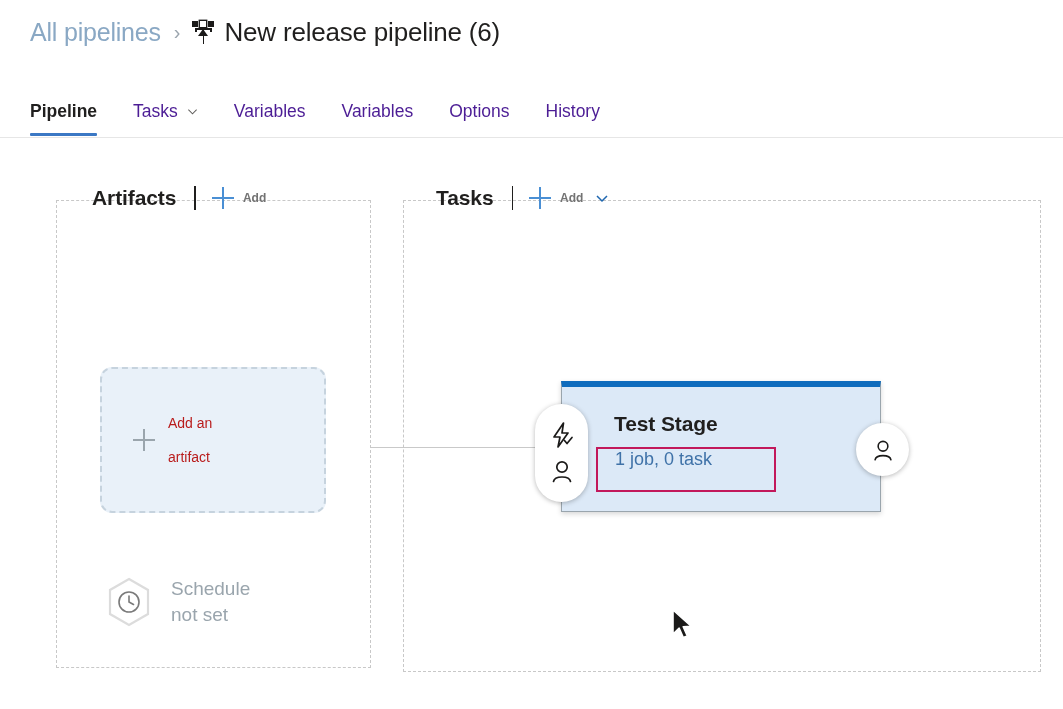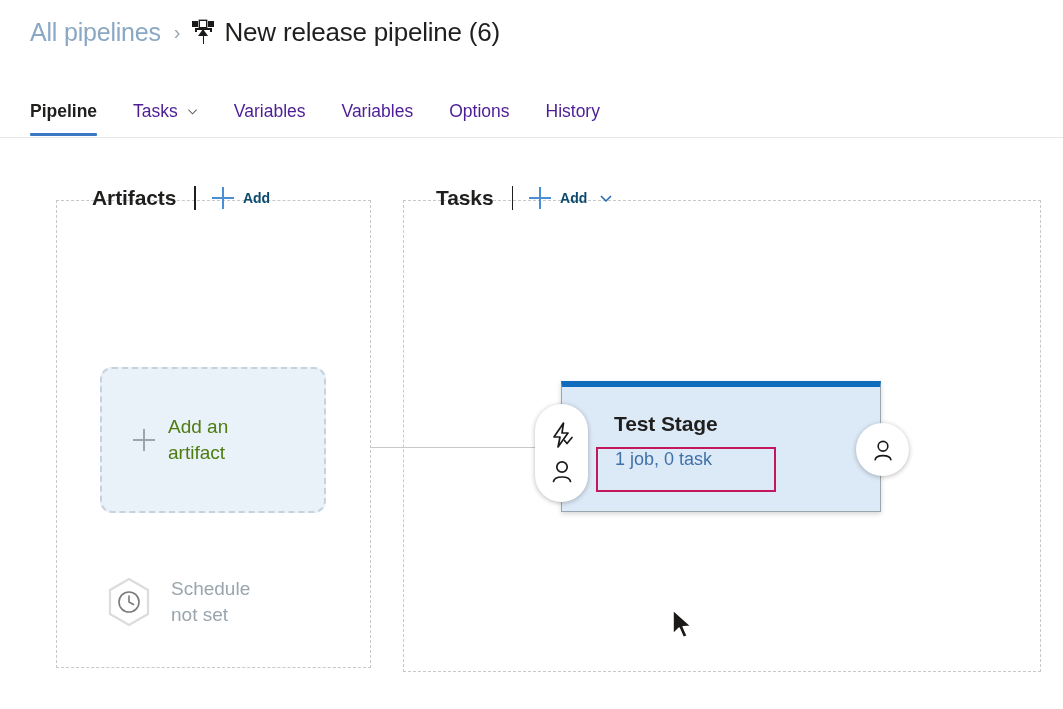--- a/index.html
+++ b/index.html
@@ -223,23 +223,23 @@
     position: absolute;
     background: #4a8fd4;
   }
   .panel-head .plus::before {
     left: 10px; top: 0; width: 1.8px; height: 22px;
   }
   .panel-head .plus::after {
     top: 10px; left: 0; height: 1.8px; width: 22px;
   }
   .panel-head .addlbl {
-    font-size: 14px;
+    font-size: 12px;
     font-weight: bold;
-    color: #0c4a6e;
+    color: #737373;
     cursor: pointer;
   }
   .panel-head .dchev {
     margin-left: 12px;
     width: 14px;
     height: 14px;
     display: inline-block;
   }
   .panel-head .dchev svg { display: block; }
 
@@ -268,23 +268,23 @@
   }
   .artifact-tile .aplus::before,
   .artifact-tile .aplus::after {
     content: "";
     position: absolute;
     background: #9aa5ad;
   }
   .artifact-tile .aplus::before { left: 10px; top: 0; width: 1.8px; height: 22px; }
   .artifact-tile .aplus::after { top: 10px; left: 0; height: 1.8px; width: 22px; }
   .artifact-tile .alabel {
-    font-size: 19px;
-    line-height: 26px;
-    color: #4d7c0f;
+    font-size: 14px;
+    line-height: 34px;
+    color: #b91c1c;
     white-space: pre-line;
   }
 
   
   .schedule {
     position: absolute;
     left: 102px;
     top: 437px;
     display: flex;
     align-items: center;

